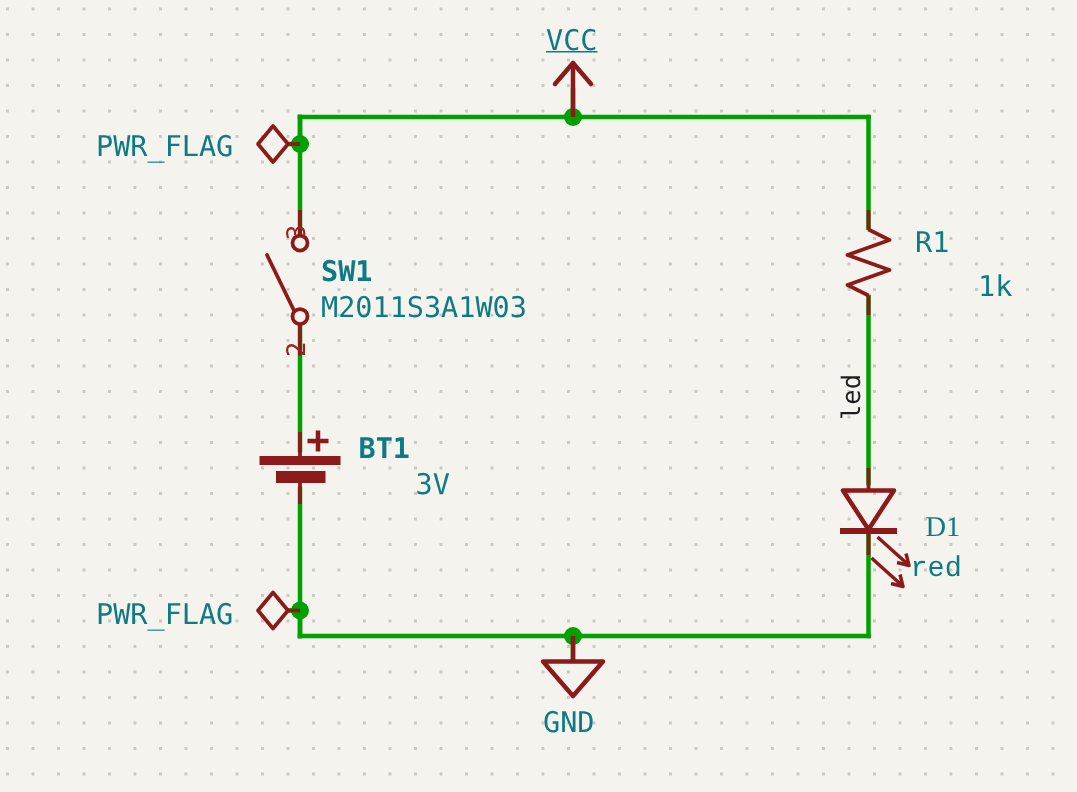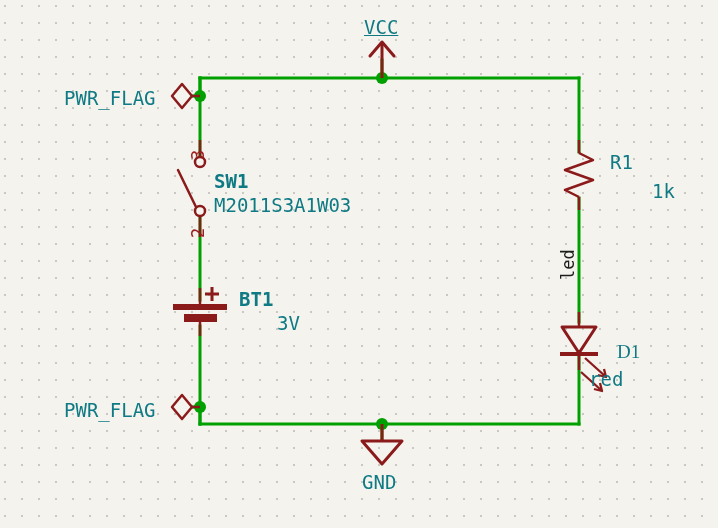--- a/index.html
+++ b/index.html
@@ -183,17 +183,17 @@
   <div class="lbl-pin rot90" style="left:190px; top:160px;">3</div>
   <div class="lbl-pin rot90" style="left:190px; top:238px;">2</div>
 
   <div class="lbl" style="left:239px; top:290px;font-weight:bold;">BT1</div>
   <div class="lbl" style="left:229px; top:314px;margin-left:48px;">3V</div>
 
   <div class="lbl" style="left:610px; top:153px;">R1</div>
   <div class="lbl" style="left:610px; top:182px;margin-left:42px;">1k</div>
 
   <div class="lbl" style="left:617px; top:342px;font-family:Liberation Serif, serif;">D1</div>
-  <div class="lbl" style="left:589px; top:370px;">red</div>
+  <div class="lbl" style="left:607px; top:370px;font-family:Liberation Mono, monospace;">red</div>
 
   <div class="lbl-net rot90" style="left:560px; top:280px;">led</div>
 
 </div>
 
 </body></html>

